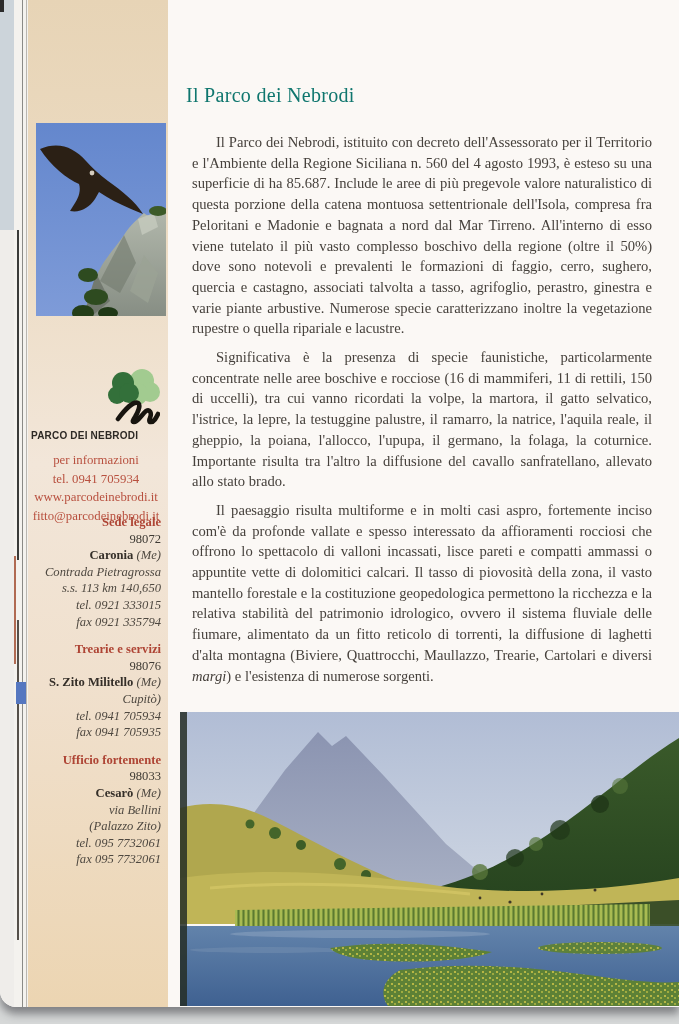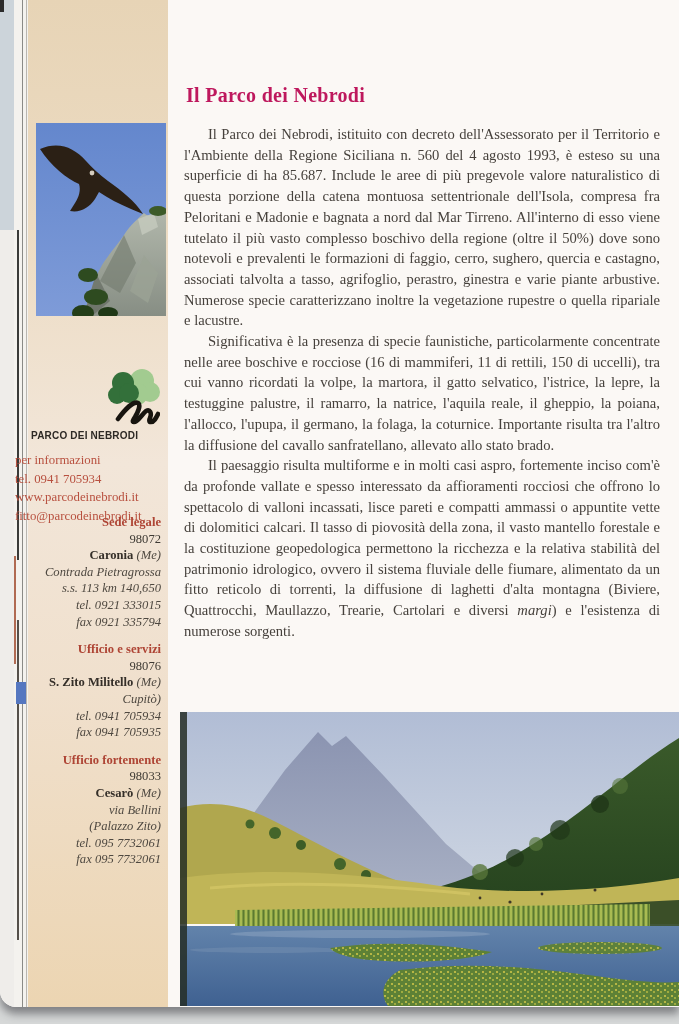--- a/index.html
+++ b/index.html
@@ -24,35 +24,35 @@
   .el-dark-top{left:0;top:0;height:12px;width:4px;background:#2b2b2b;}
 
   
   .sidebar{position:absolute;left:28px;top:0;width:140px;height:1007px;
     background:linear-gradient(180deg,#e7d4b6 0%,#ecdbc2 22%,#f2e6d9 46%,#f0e0cd 68%,#ecd5b2 100%);}
   .eagle-photo{position:absolute;left:8px;top:123px;width:130px;height:193px;display:block;}
   .logo{position:absolute;right:8px;top:366px;width:56px;height:62px;}
   .org-name{position:absolute;right:7px;top:430px;width:130px;text-align:left;
     font-family:"Liberation Sans",sans-serif;font-weight:bold;font-size:10px;
     letter-spacing:.2px;color:#2d2925;}
-  .contact{position:absolute;right:23px;top:451px;width:130px;text-align:left;
+  .contact{position:absolute;right:7px;top:451px;width:130px;text-align:center;
     font-size:12.8px;line-height:18.5px;color:#b8503f;}
   .offices{position:absolute;right:7px;top:514px;width:132px;text-align:right;
     font-size:12.6px;line-height:16.6px;color:#3d3933;}
   .office{margin-bottom:11px;}
   .office-heading{color:#ae4434;font-weight:bold;}
   .office .city-line strong{font-weight:bold;color:#352f29;}
   .office em{font-style:italic;color:#4e4840;}
   .office .addr{font-style:italic;color:#4e4840;}
 
   
-  .main-title{position:absolute;left:186px;top:84px;font-size:20px;font-weight:bold;
-    color:#be185d;letter-spacing:.3px;}
+  .main-title{position:absolute;left:186px;top:84px;font-size:20px;font-weight:normal;
+    color:#0f766e;letter-spacing:.3px;}
   .body-text{position:absolute;left:184px;top:124px;width:476px;color:#46413c;}
-  .body-text p{margin:0;text-indent:24px;text-align:justify;font-size:14.6px;line-height:20.7px;}
+  .body-text p{margin:8px;text-indent:24px;text-align:justify;font-size:14.6px;line-height:20.7px;}
   .body-text em{font-style:italic;}
 
   .landscape-photo{position:absolute;left:180px;top:712px;width:499px;height:294px;display:block;}
 
   
   .bed{position:absolute;left:0;top:1000px;width:679px;height:24px;background:#d6d8d8;z-index:-1;}
 </style>
 </head>
 <body>
 
@@ -132,21 +132,21 @@
           <div class="cap">98072</div>
           <div class="city-line"><strong>Caronia</strong> <em>(Me)</em></div>
           <div class="addr">Contrada Pietragrossa</div>
           <div class="addr">s.s. 113 km 140,650</div>
           <div class="addr">tel. 0921 333015</div>
           <div class="addr">fax 0921 335794</div>
         </div>
 
 
         <div class="office">
-          <div class="office-heading">Ufficio e servizi</div>
+          <div class="office-heading">Trearie e servizi</div>
           <div class="cap">98076</div>
           <div class="city-line"><strong>S. Zito Militello</strong> <em>(Me)</em></div>
           <div class="addr">Cupitò)</div>
           <div class="addr">tel. 0941 705934</div>
           <div class="addr">fax 0941 705935</div>
         </div>
 
         <div class="office">
           <div class="office-heading">Ufficio fortemente</div>
           <div class="cap">98033</div>

